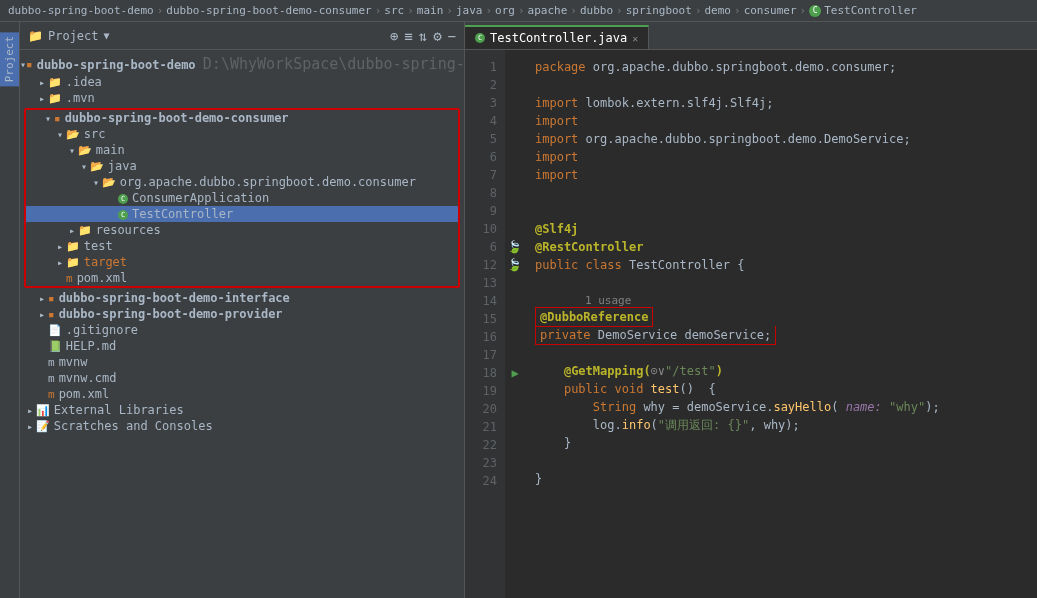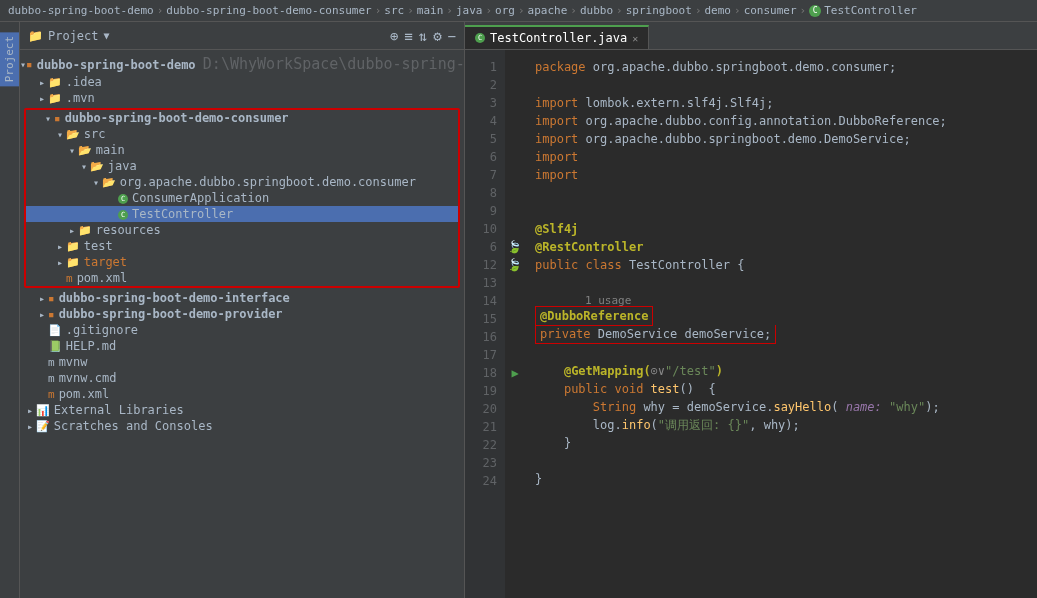--- a/index.html
+++ b/index.html
@@ -202,21 +202,21 @@
       padding: 8px 0 8px 10px;
       overflow: auto;
       line-height: 18px;
       font-size: 12px;
     }
 
     .code-line {
       height: 18px;
       white-space: pre;
       display: flex;
-      align-items: flex-end;
+      align-items: center;
     }
 
     
     .kw { color: #cc7832; }
     .cl { color: #a9b7c6; }
     .an { color: #bbb529; font-weight: bold; }
     .str { color: #6a8759; }
     .fn { color: #ffc66d; }
     .usage-hint {
       color: #808080;
@@ -546,21 +546,21 @@
       <div class="code-area">
 
         <div class="code-line">
           <span class="kw">package </span><span>org.apache.dubbo.springboot.demo.consumer;</span>
         </div>
         <div class="code-line">&nbsp;</div>
         <div class="code-line">
           <span class="kw">import </span><span>lombok.extern.slf4j.Slf4j;</span>
         </div>
         <div class="code-line">
-          <span class="kw">import </span><span>org.apache.dubbo.config.annotation.DubboReference;</span>
+          <span class="kw">import </span>
         </div>
         <div class="code-line">
           <span class="kw">import </span><span>org.apache.dubbo.springboot.demo.DemoService;</span>
         </div>
         <div class="code-line">
           <span class="kw">import </span>
         </div>
         <div class="code-line">
           <span class="kw">import </span>
         </div>

